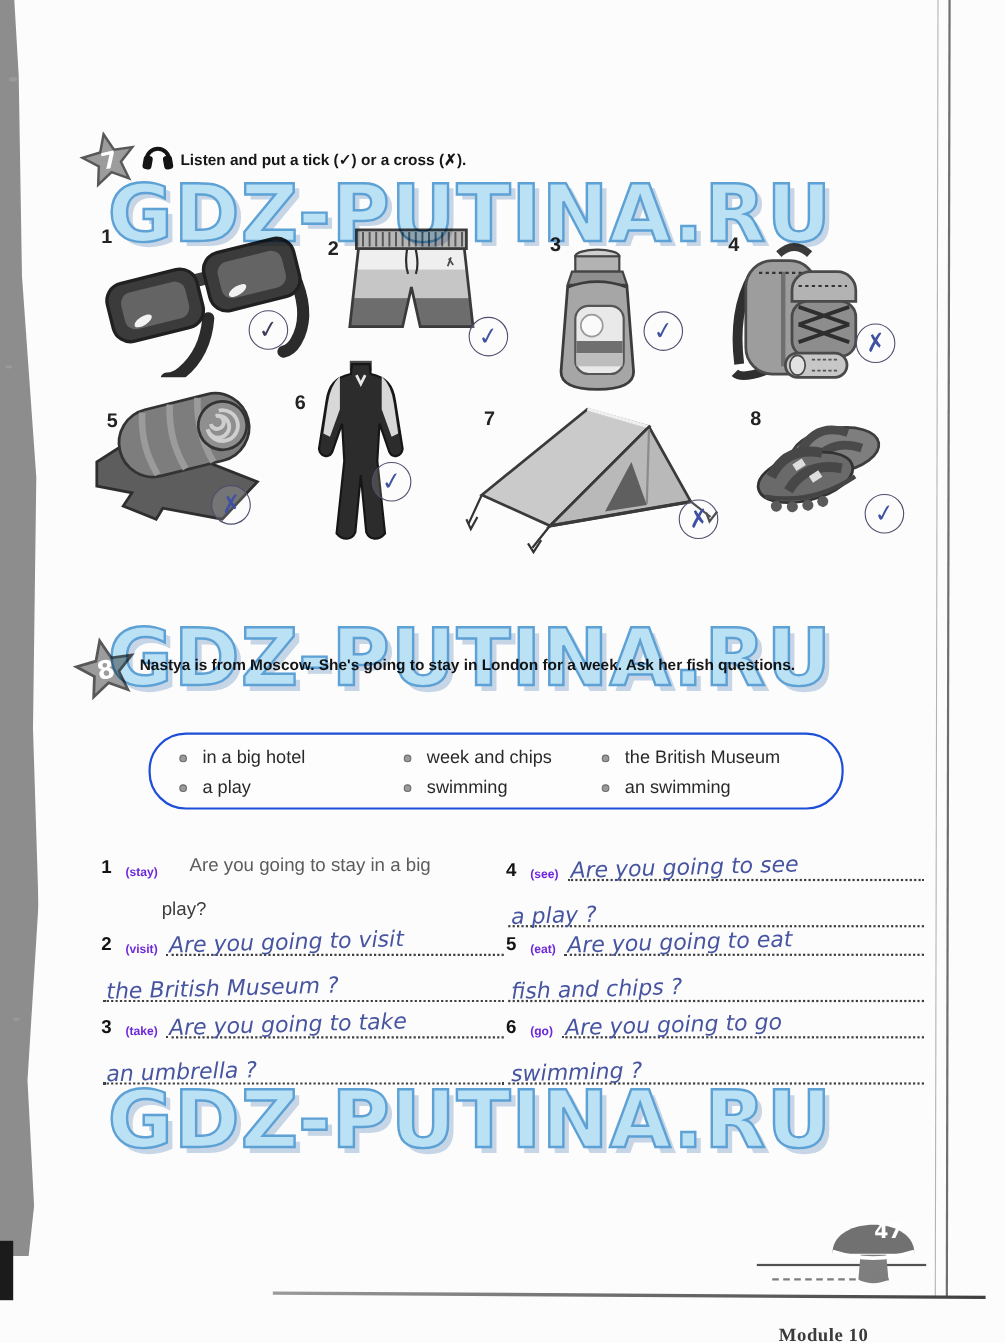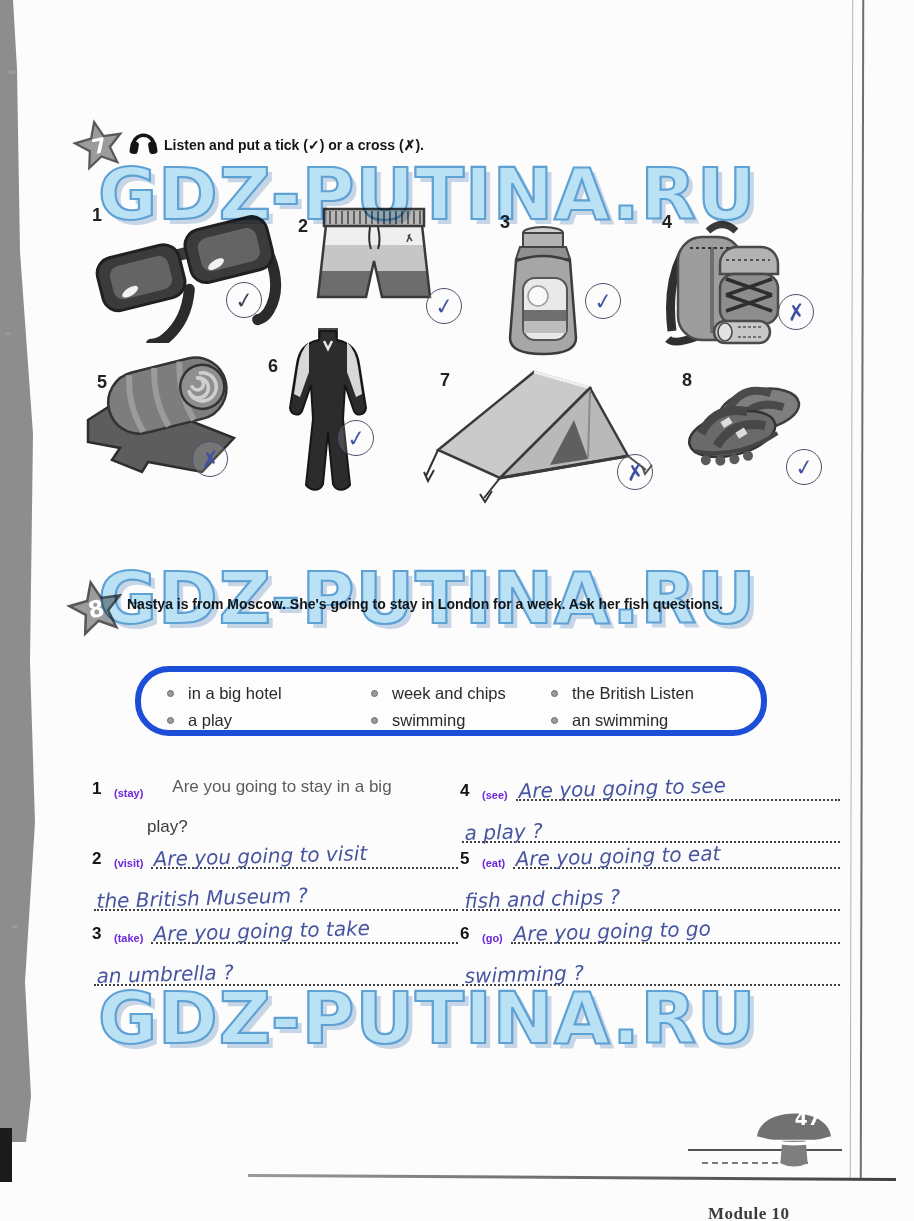--- a/index.html
+++ b/index.html
@@ -34,21 +34,21 @@
   .item-num{position:absolute;z-index:3;font-weight:bold;font-size:18px;color:#222;}
   .item-svg{position:absolute;z-index:2;}
   .mark{position:absolute;z-index:4;width:34px;height:34px;border:1.7px solid #4f4f6e;border-radius:50%;
         display:flex;align-items:center;justify-content:center;background:rgba(255,255,255,.15);}
   .mark span{font-size:22px;font-weight:bold;color:#3f51a3;transform:rotate(-8deg);
              font-family:"DejaVu Sans",sans-serif;}
   .mark.dark span{color:#3d3d58;}
 
   
   .word-box{position:absolute;left:135px;top:666px;width:632px;height:70px;z-index:3;
-    border:6px solid #1d4ed8;border-radius:34px;box-sizing:border-box;
+    border:2px solid #1d4ed8;border-radius:34px;box-sizing:border-box;
     display:grid;grid-template-columns:204px 180px 1fr;grid-auto-rows:27px;
     padding:8px 0 0 26px;align-items:center;background:rgba(255,255,255,.4);}
   .wb-item{display:flex;align-items:center;font-size:16.5px;color:#2a2a2a;}
   .wb-dot{width:5px;height:5px;border-radius:50%;background:#9a9a9a;border:1px solid #6c6c6c;
           margin-right:14px;flex:none;}
 
   
   .q{position:absolute;z-index:3;}
   .q-left{left:92px;width:366px;} .q-right{left:460px;width:380px;}
   .row1{display:flex;align-items:flex-end;}
@@ -251,21 +251,21 @@
     <div class="wb-item">
       <span class="wb-dot"></span>
       <span>in a big hotel</span>
       </div>
     <div class="wb-item">
       <span class="wb-dot"></span>
       <span>week and chips</span>
       </div>
     <div class="wb-item">
       <span class="wb-dot"></span>
-      <span>the British Listen</span>
+      <span>the British Museum</span>
       </div>
     <div class="wb-item">
       <span class="wb-dot"></span>
       <span>a play</span>
       </div>
     <div class="wb-item">
       <span class="wb-dot"></span>
       <span>swimming</span>
       </div>
     <div class="wb-item">

